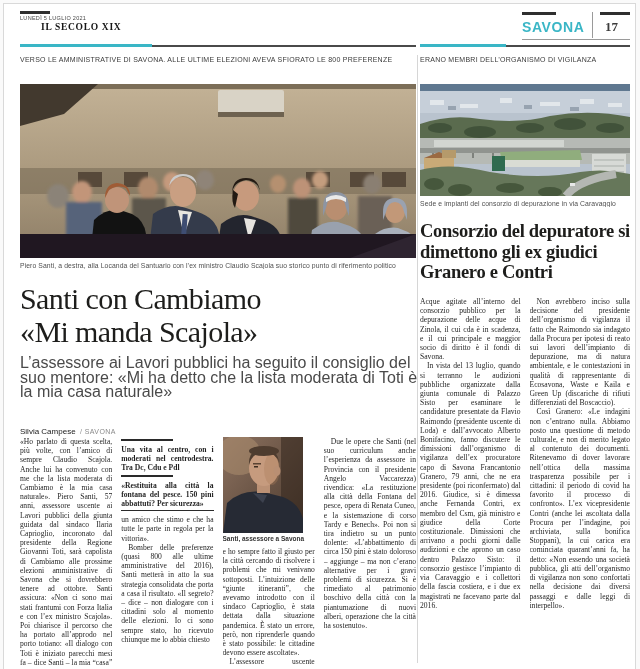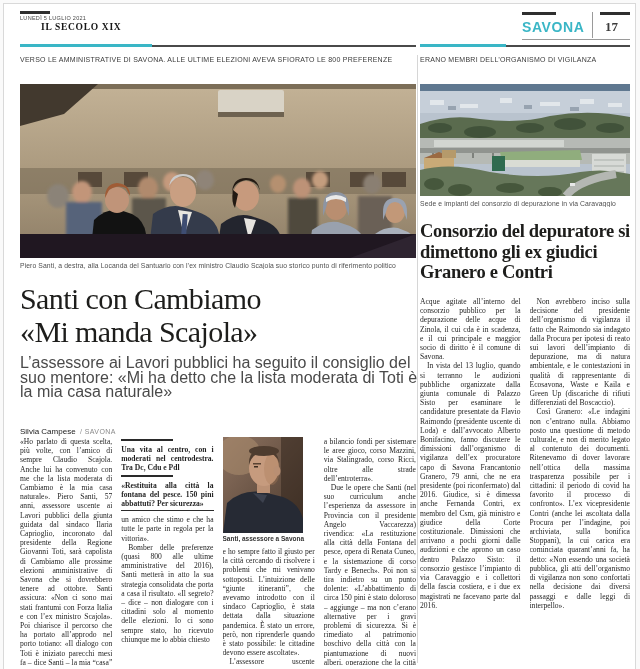--- a/index.html
+++ b/index.html
@@ -193,21 +193,20 @@
       <ellipse cx="41" cy="14" rx="15" ry="5" fill="#4e3c2f"></ellipse>
       <ellipse cx="54" cy="34" rx="3.5" ry="5" fill="#b98f73"></ellipse>
       <rect x="30" y="26" width="8" height="1.5" fill="#5a4332"></rect>
       <rect x="31" y="29" width="4" height="1.5" fill="#3c2c20"></rect>
     </svg>
     <div class="inset-caption">Santi, assessore a Savona</div>
     <p>e ho sempre fatto il giusto per la città cercando di risolvere i problemi che mi venivano sottoposti. L’intuizione delle “giunte itineranti”, che avevamo introdotto con il sindaco Caprioglio, è stata dettata dalla situazione pandemica. È stato un errore, però, non riprenderle quando è stato possibile: le cittadine devono essere ascoltate».</p>
     <p class="indent">L’assessore uscente rivendica continuità, ma anche</p>
   </div>
   <div class="col">
-    <p>a bilancio fondi per sistemare le aree gioco, corso Mazzini, via Stalingrado, corso Ricci, oltre alle strade dell’entroterra».</p>
     <p class="indent">Due le opere che Santi (nel suo curriculum anche l’esperienza da assessore in Provincia con il presidente Angelo Vaccarezza) rivendica: «La restituzione alla città della Fontana del pesce, opera di Renata Cuneo, e la sistemazione di corso Tardy e Benech». Poi non si tira indietro su un punto dolente: «L’abbattimento di circa 150 pini è stato doloroso – aggiunge – ma non c’erano alternative per i gravi problemi di sicurezza. Si è rimediato al patrimonio boschivo della città con la piantumazione di nuovi alberi, operazione che la città ha sostenuto».</p>
 
   </div>
 </div>
 
 <div class="abs photo" style="left:420px;top:84px;width:210px;height:112px;">
   <svg viewBox="0 0 210 112" width="210" height="112" preserveAspectRatio="none">
     <rect width="210" height="112" fill="#b9c3ce"></rect>
     <rect width="210" height="7" fill="#5f7890"></rect>
     <rect y="7" width="210" height="22" fill="#c6cfd9"></rect>
@@ -265,21 +264,21 @@
     <path d="M146,112 Q158,96 196,90" stroke="#b4b7b2" stroke-width="8" fill="none"></path>
     <rect x="150" y="99" width="5" height="3" fill="#e8e8e8"></rect>
   </svg>
 </div>
 <div class="abs caption" style="left:420px;top:200px;width:212px;">Sede e impianti del consorzio di depurazione in via Caravaggio</div>
 
 <div class="abs headline-r" style="left:420px;top:221px;width:212px;">Consorzio del depuratore si dimettono gli ex giudici Granero e Contri</div>
 
 <div class="abs bodywrap" style="left:420px;top:297px;width:210px;height:362px;">
   <div class="col">
-    <p>Acque agitate all’interno del consorzio pubblico per la depurazione delle acque di Zinola, il cui cda è in scadenza, e il cui principale e maggior socio di diritto è il comune di Savona.</p>
+    <p>Acque agitate all’interno del consorzio pubblico per la depurazione delle acque di Zinola, il cui cda è in scadenza, e il cui principale e maggior socio di diritto è il fondi di Savona.</p>
     <p class="indent">In vista del 13 luglio, quando si terranno le audizioni pubbliche organizzate dalla giunta comunale di Palazzo Sisto per esaminare le candidature presentate da Flavio Raimondo (presidente uscente di Loda) e dall’avvocato Alberto Bonifacino, fanno discutere le dimissioni dall’organismo di vigilanza dell’ex procuratore capo di Savona Francantonio Granero, 79 anni, che ne era presidente (poi riconfermato) dal 2016. Giudice, si è dimessa anche Fernanda Contri, ex membro del Csm, già ministro e giudice della Corte costituzionale. Dimissioni che arrivano a pochi giorni dalle audizioni e che aprono un caso dentro Palazzo Sisto: il consorzio gestisce l’impianto di via Caravaggio e i collettori della fascia costiera, e i due ex magistrati ne facevano parte dal 2016.</p>
   </div>
   <div class="col">
     <p class="indent">Non avrebbero inciso sulla decisione del presidente dell’organismo di vigilanza il fatto che Raimondo sia indagato dalla Procura per ipotesi di reato sui lavori dell’impianto di depurazione, ma di natura ambientale, e le contestazioni in qualità di rappresentante di Ecosavona, Waste e Kaila e Green Up (discariche di rifiuti differenziati del Boscaccio).</p>
     <p class="indent">Così Granero: «Le indagini non c’entrano nulla. Abbiamo posto una questione di metodo culturale, e non di merito legato al contenuto dei documenti. Ritenevamo di dover lavorare nell’ottica della massima trasparenza possibile per i cittadini: il periodo di covid ha favorito il processo di confronto». L’ex vicepresidente Contri (anche lei ascoltata dalla Procura per l’indagine, poi archiviata, sulla bonifica Stoppani), la cui carica era cominciata quarant’anni fa, ha detto: «Non essendo una società pubblica, gli atti dell’organismo di vigilanza non sono confortati nella decisione dai diversi passaggi e dalle leggi di interpello».</p>
 
   </div>
 </div>
 
 </body></html>

